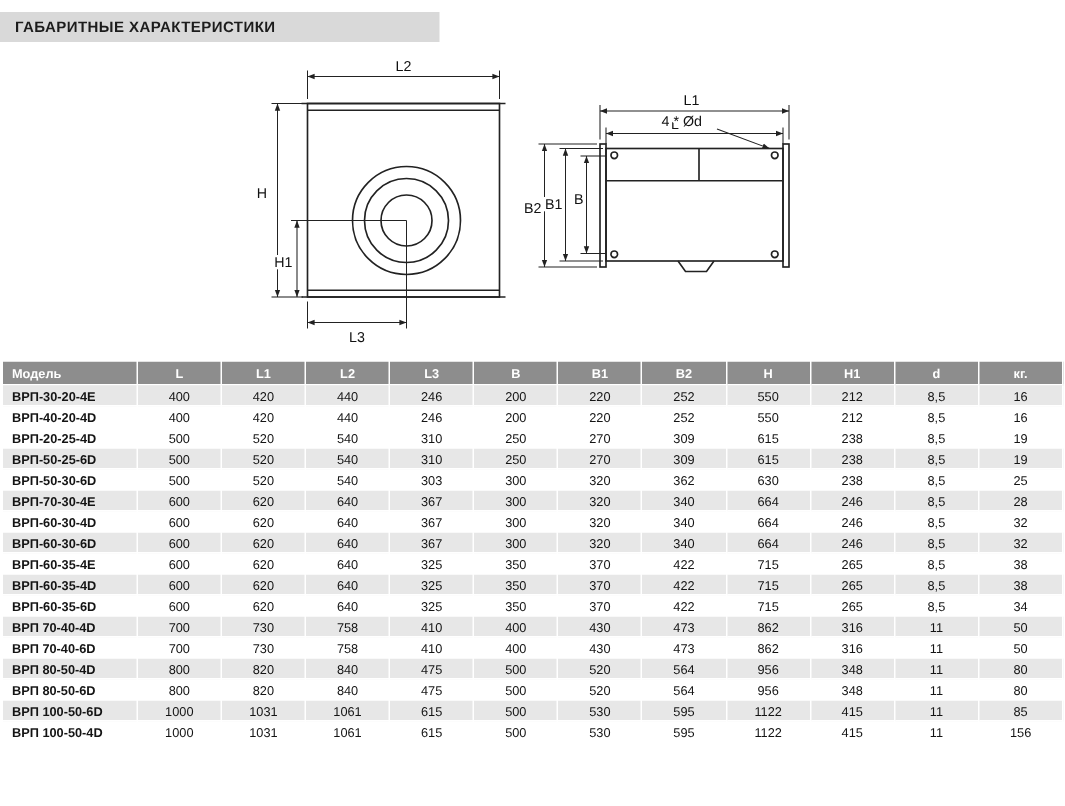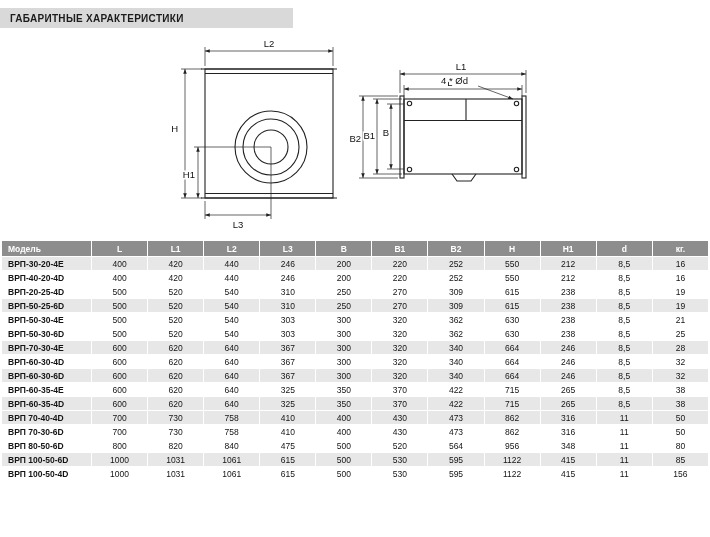--- a/index.html
+++ b/index.html
@@ -220,45 +220,31 @@
         <td>310</td>
         <td>250</td>
         <td>270</td>
         <td>309</td>
         <td>615</td>
         <td>238</td>
         <td>8,5</td>
         <td>19</td>
       </tr>
       <tr>
-        <td class="model-col">ВРП-50-30-4E</td>
+        <td class="model-col">ВРП-50-30-6D</td>
         <td>500</td>
         <td>520</td>
         <td>540</td>
         <td>303</td>
         <td>300</td>
         <td>320</td>
         <td>362</td>
         <td>630</td>
         <td>238</td>
         <td>8,5</td>
-        <td>21</td>
-      </tr>
-      <tr>
-        <td class="model-col">ВРП-50-30-6D</td>
-        <td>500</td>
-        <td>520</td>
-        <td>540</td>
-        <td>303</td>
-        <td>300</td>
-        <td>320</td>
-        <td>362</td>
-        <td>630</td>
-        <td>238</td>
-        <td>8,5</td>
         <td>25</td>
       </tr>
       <tr class="striped">
         <td class="model-col">ВРП-70-30-4E</td>
         <td>600</td>
         <td>620</td>
         <td>640</td>
         <td>367</td>
         <td>300</td>
         <td>320</td>
@@ -316,49 +302,77 @@
         <td>620</td>
         <td>640</td>
         <td>325</td>
         <td>350</td>
         <td>370</td>
         <td>422</td>
         <td>715</td>
         <td>265</td>
         <td>8,5</td>
         <td>38</td>
+      </tr>
+      <tr>
+        <td class="model-col">ВРП-60-35-6D</td>
+        <td>600</td>
+        <td>620</td>
+        <td>640</td>
+        <td>325</td>
+        <td>350</td>
+        <td>370</td>
+        <td>422</td>
+        <td>715</td>
+        <td>265</td>
+        <td>8,5</td>
+        <td>34</td>
       </tr>
       <tr class="striped">
         <td class="model-col">ВРП 70-40-4D</td>
         <td>700</td>
         <td>730</td>
         <td>758</td>
         <td>410</td>
         <td>400</td>
         <td>430</td>
         <td>473</td>
         <td>862</td>
         <td>316</td>
         <td>11</td>
         <td>50</td>
       </tr>
       <tr>
-        <td class="model-col">ВРП 70-30-6D</td>
+        <td class="model-col">ВРП 70-40-6D</td>
         <td>700</td>
         <td>730</td>
         <td>758</td>
         <td>410</td>
         <td>400</td>
         <td>430</td>
         <td>473</td>
         <td>862</td>
         <td>316</td>
         <td>11</td>
         <td>50</td>
       </tr>
+      <tr class="striped">
+        <td class="model-col">ВРП 80-50-4D</td>
+        <td>800</td>
+        <td>820</td>
+        <td>840</td>
+        <td>475</td>
+        <td>500</td>
+        <td>520</td>
+        <td>564</td>
+        <td>956</td>
+        <td>348</td>
+        <td>11</td>
+        <td>80</td>
+      </tr>
       <tr>
         <td class="model-col">ВРП 80-50-6D</td>
         <td>800</td>
         <td>820</td>
         <td>840</td>
         <td>475</td>
         <td>500</td>
         <td>520</td>
         <td>564</td>
         <td>956</td>

